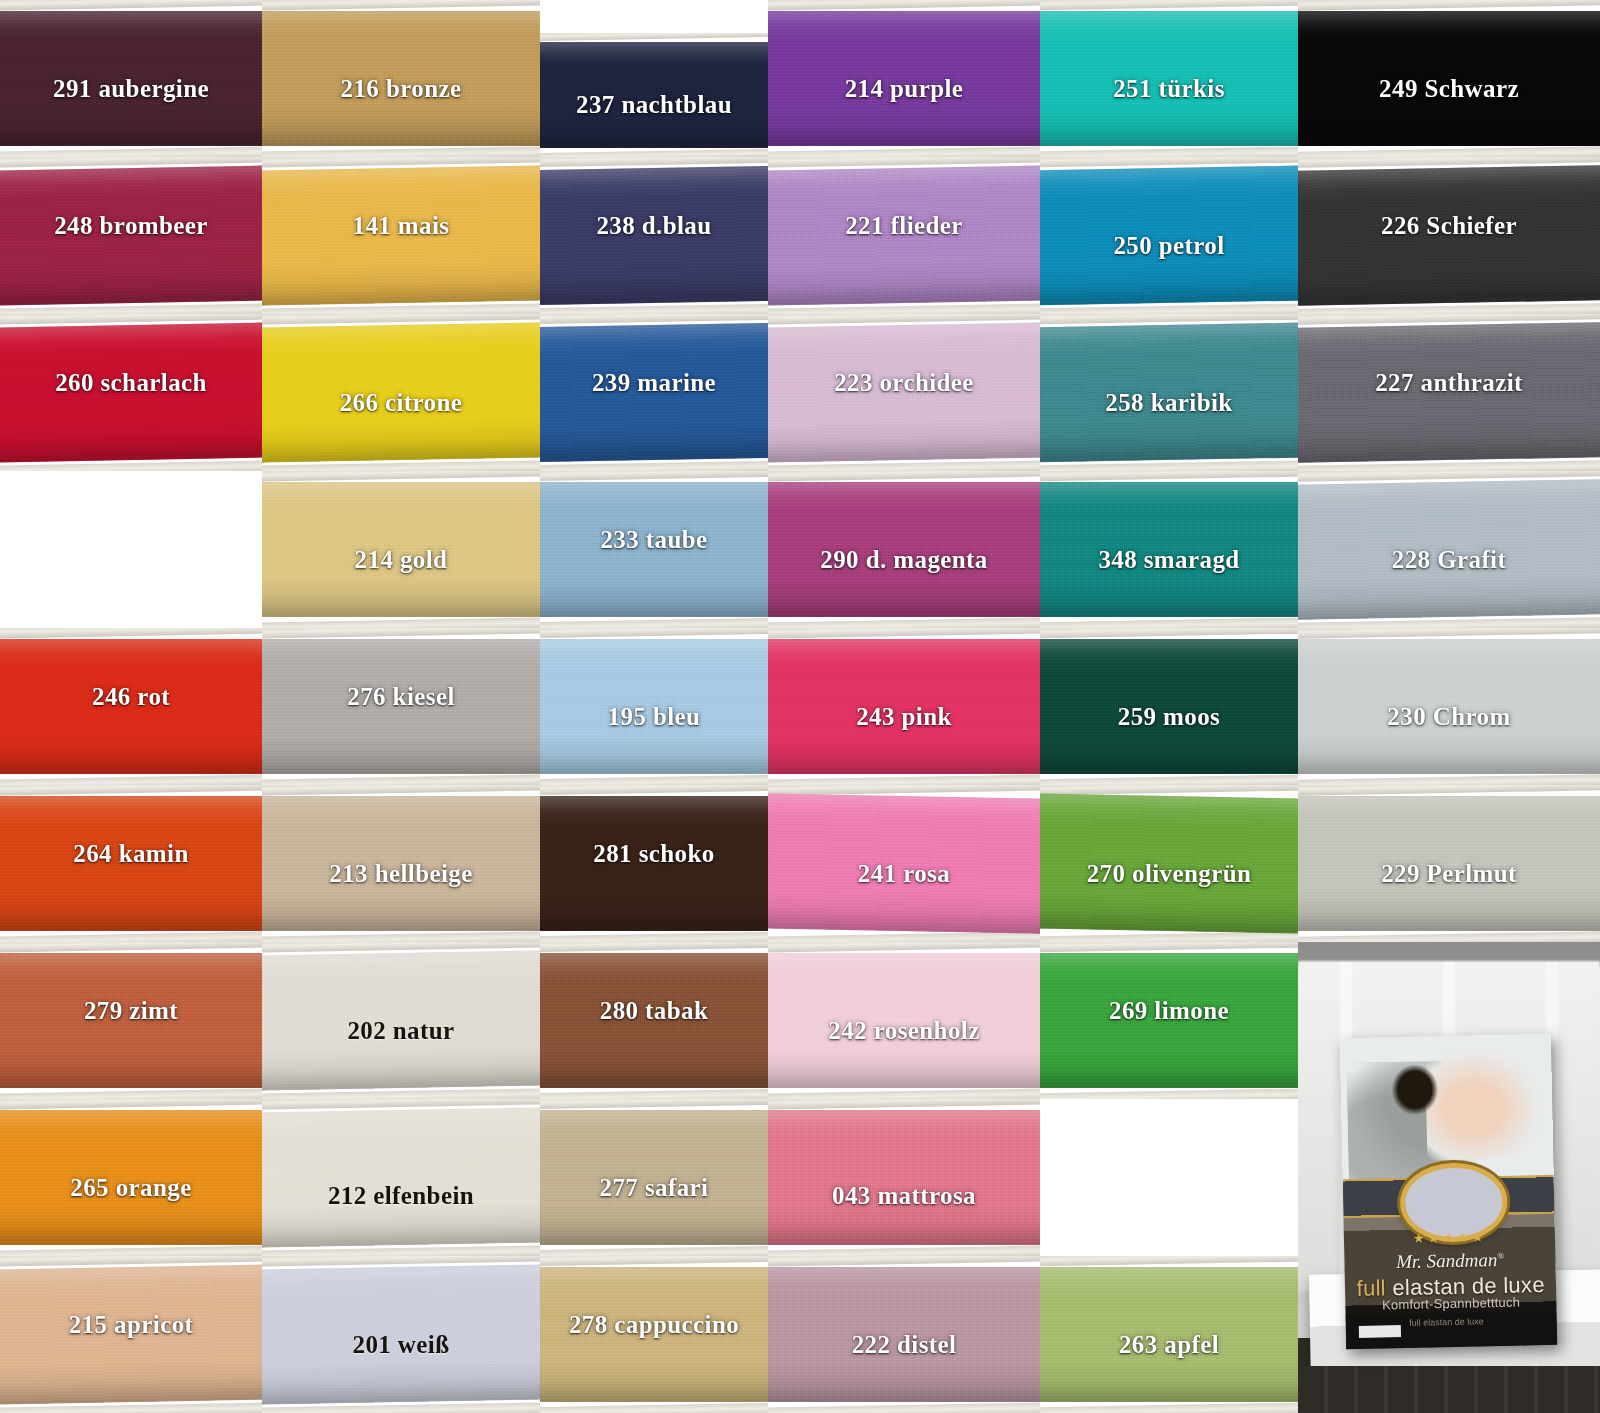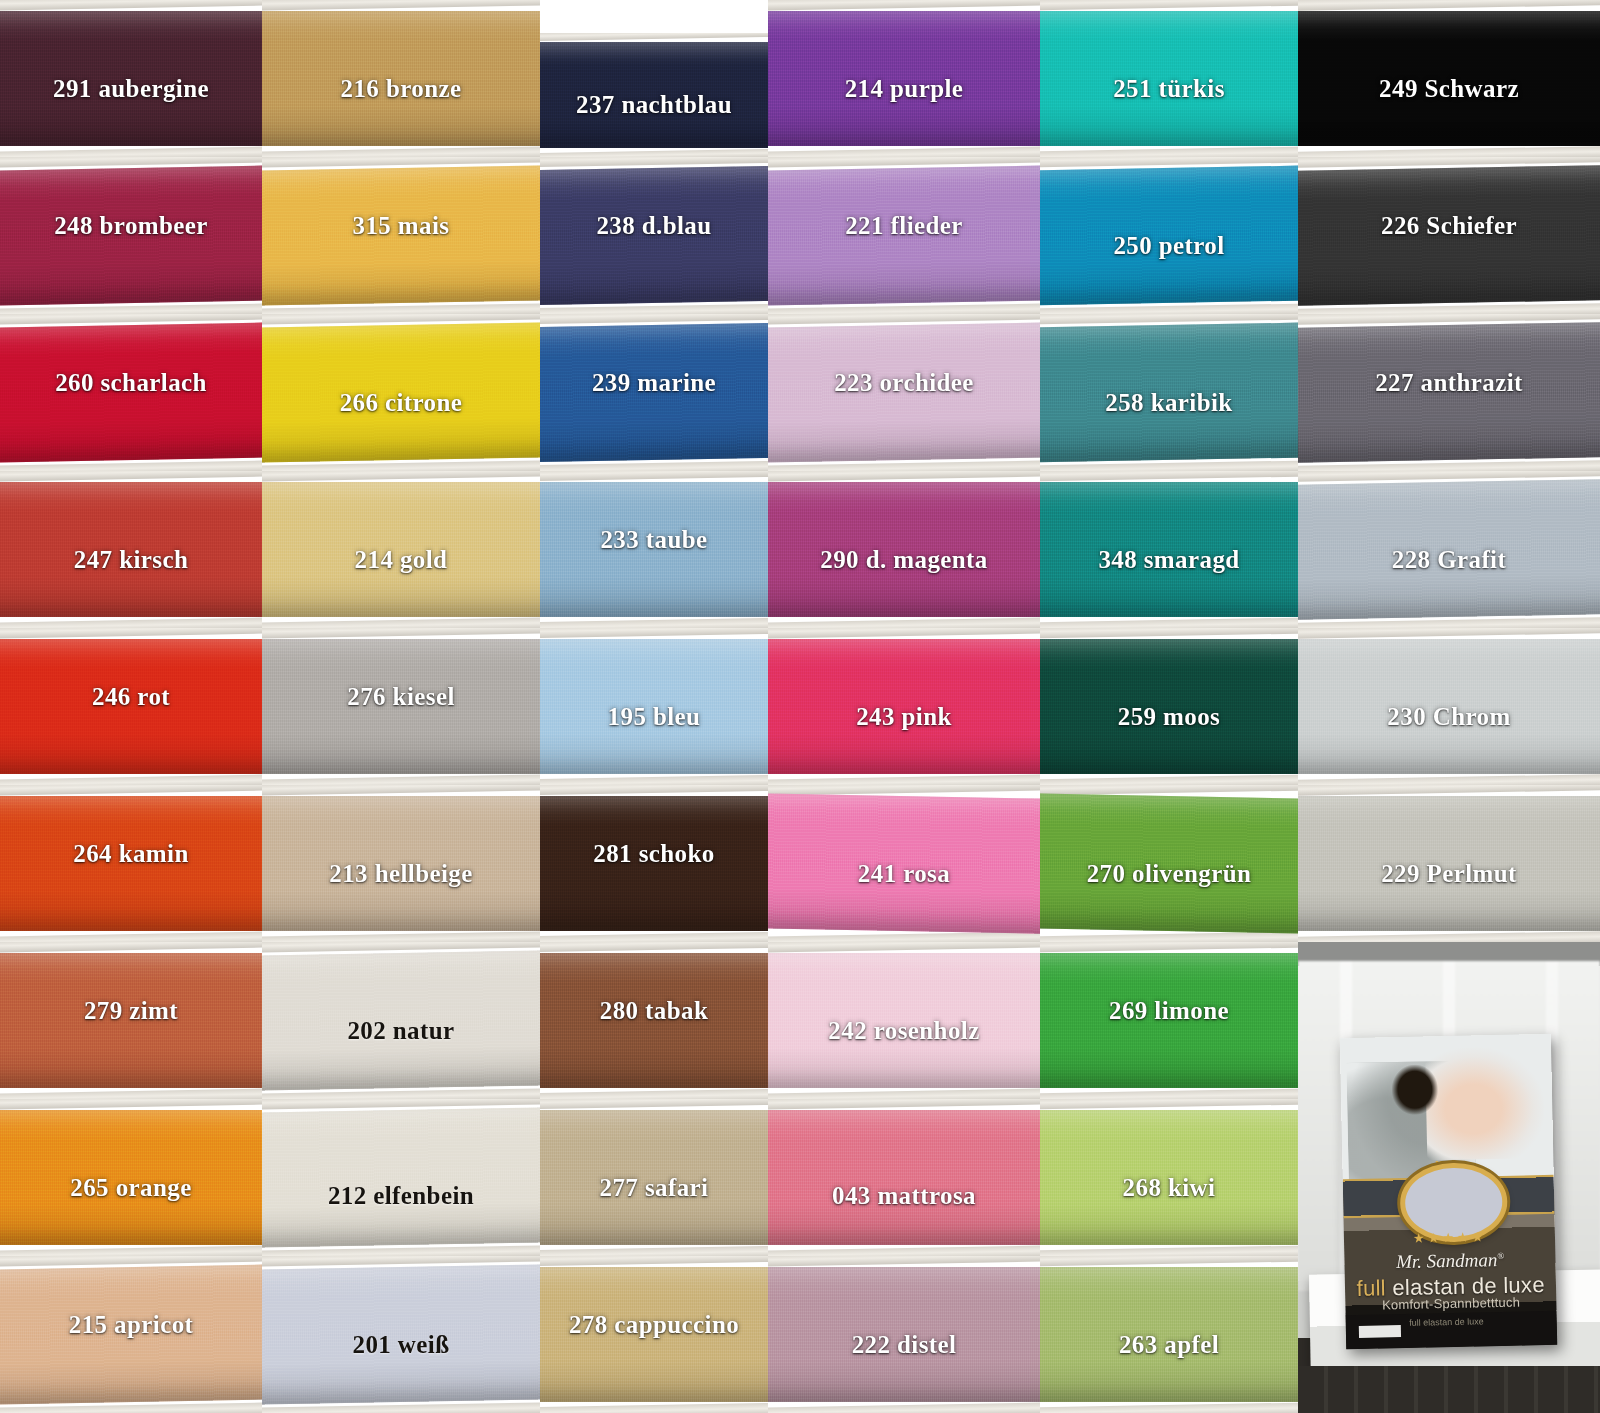--- a/index.html
+++ b/index.html
@@ -226,21 +226,21 @@
       </div>
       <div class="lbl">248 brombeer</div>
     </div>
     <div class="cell up10" style="grid-area: 2 / 2;">
       <div class="gap top"></div>
       <div class="gap bot"></div>
       <div class="band " style="background: rgb(233, 185, 75);">
         <div class="tex"></div>
         <div class="shade"></div>
       </div>
-      <div class="lbl">315 mais</div>
+      <div class="lbl">141 mais</div>
     </div>
     <div class="cell up10" style="grid-area: 2 / 3;">
       <div class="gap top"></div>
       <div class="gap bot"></div>
       <div class="band " style="background: rgb(60, 61, 104);">
         <div class="tex"></div>
         <div class="shade"></div>
       </div>
       <div class="lbl">238 d.blau</div>
     </div>
@@ -318,29 +318,20 @@
     </div>
     <div class="cell up10" style="grid-area: 3 / 6;">
       <div class="gap top"></div>
       <div class="gap bot"></div>
       <div class="band " style="background: rgb(109, 106, 115);">
         <div class="tex"></div>
         <div class="shade"></div>
       </div>
       <div class="lbl">227 anthrazit</div>
     </div>
-    <div class="cell dn10" style="grid-area: 4 / 1;">
-      <div class="gap top"></div>
-      <div class="gap bot"></div>
-      <div class="band flat" style="background: rgb(191, 61, 51);">
-        <div class="tex"></div>
-        <div class="shade"></div>
-      </div>
-      <div class="lbl">247 kirsch</div>
-    </div>
     <div class="cell dn10" style="grid-area: 4 / 2;">
       <div class="gap top"></div>
       <div class="gap bot"></div>
       <div class="band flat" style="background: rgb(221, 199, 134);">
         <div class="tex"></div>
         <div class="shade"></div>
       </div>
       <div class="lbl">214 gold</div>
     </div>
     <div class="cell up10" style="grid-area: 4 / 3;">
@@ -560,29 +551,20 @@
       <div class="lbl">277 safari</div>
     </div>
     <div class="cell dn18" style="grid-area: 8 / 4;">
       <div class="gap top"></div>
       <div class="gap bot"></div>
       <div class="band flat" style="background: rgb(226, 121, 142);">
         <div class="tex"></div>
         <div class="shade"></div>
       </div>
       <div class="lbl">043 mattrosa</div>
-    </div>
-    <div class="cell dn10" style="grid-area: 8 / 5;">
-      <div class="gap top"></div>
-      <div class="gap bot"></div>
-      <div class="band flat" style="background: rgb(185, 210, 114);">
-        <div class="tex"></div>
-        <div class="shade"></div>
-      </div>
-      <div class="lbl">268 kiwi</div>
     </div>
     <div class="cell up10" style="grid-area: 9 / 1;">
       <div class="gap top"></div>
       <div class="gap bot"></div>
       <div class="band " style="background: rgb(223, 182, 147);">
         <div class="tex"></div>
         <div class="shade"></div>
       </div>
       <div class="lbl">215 apricot</div>
     </div>

